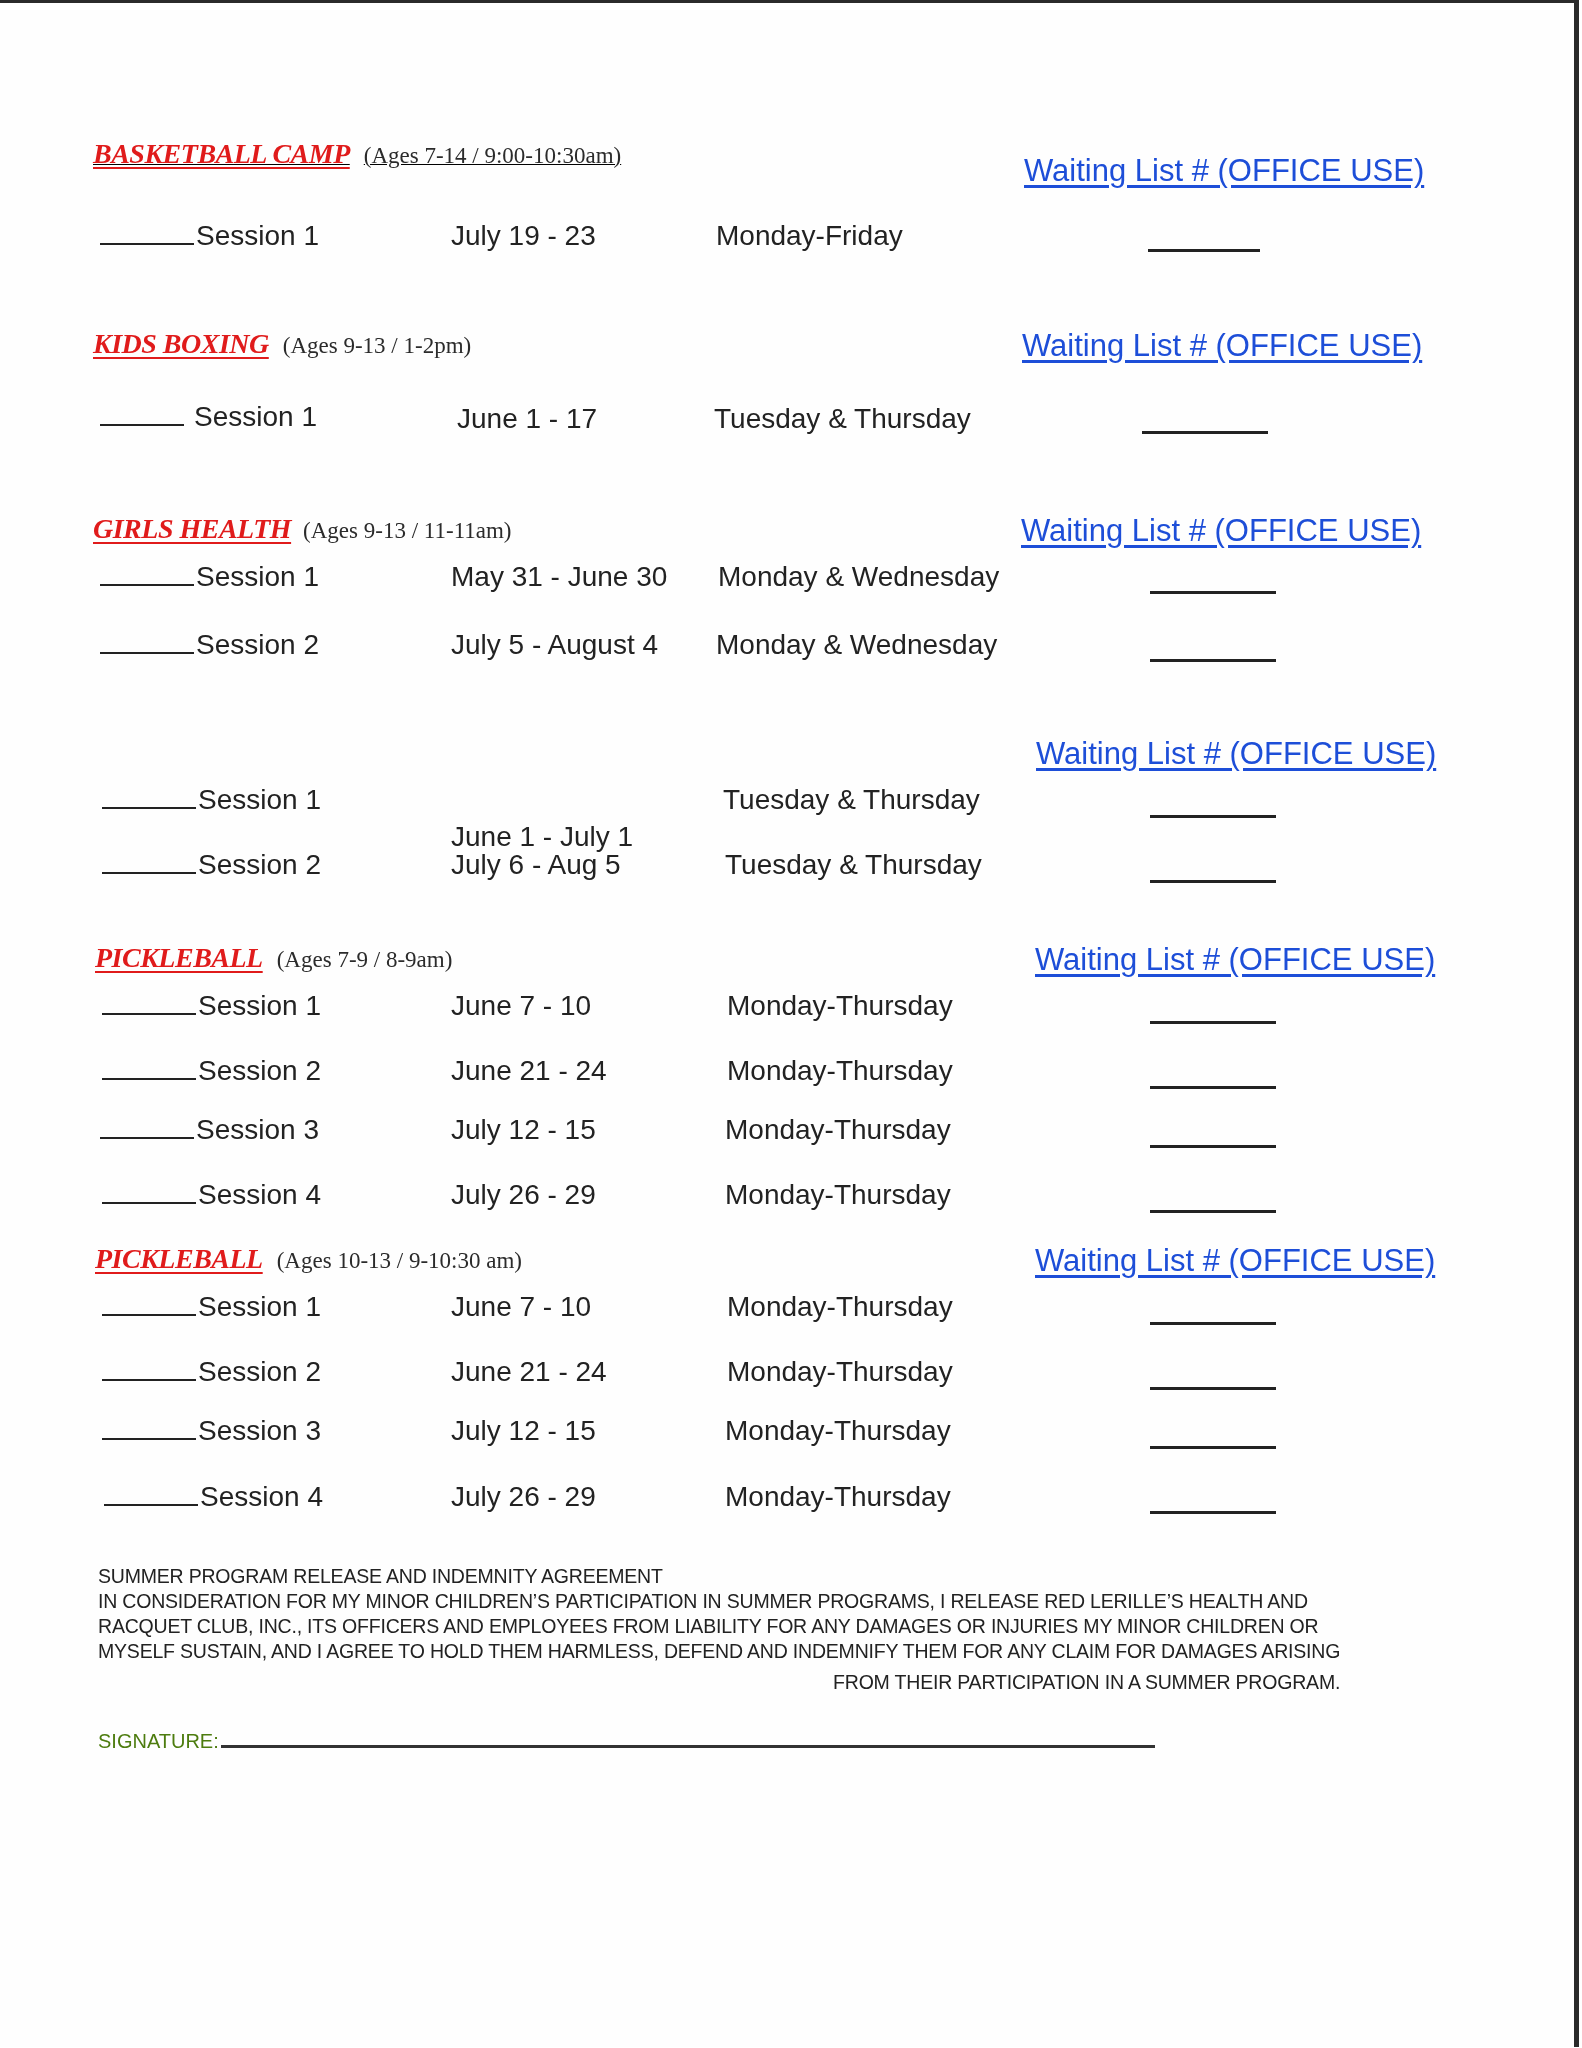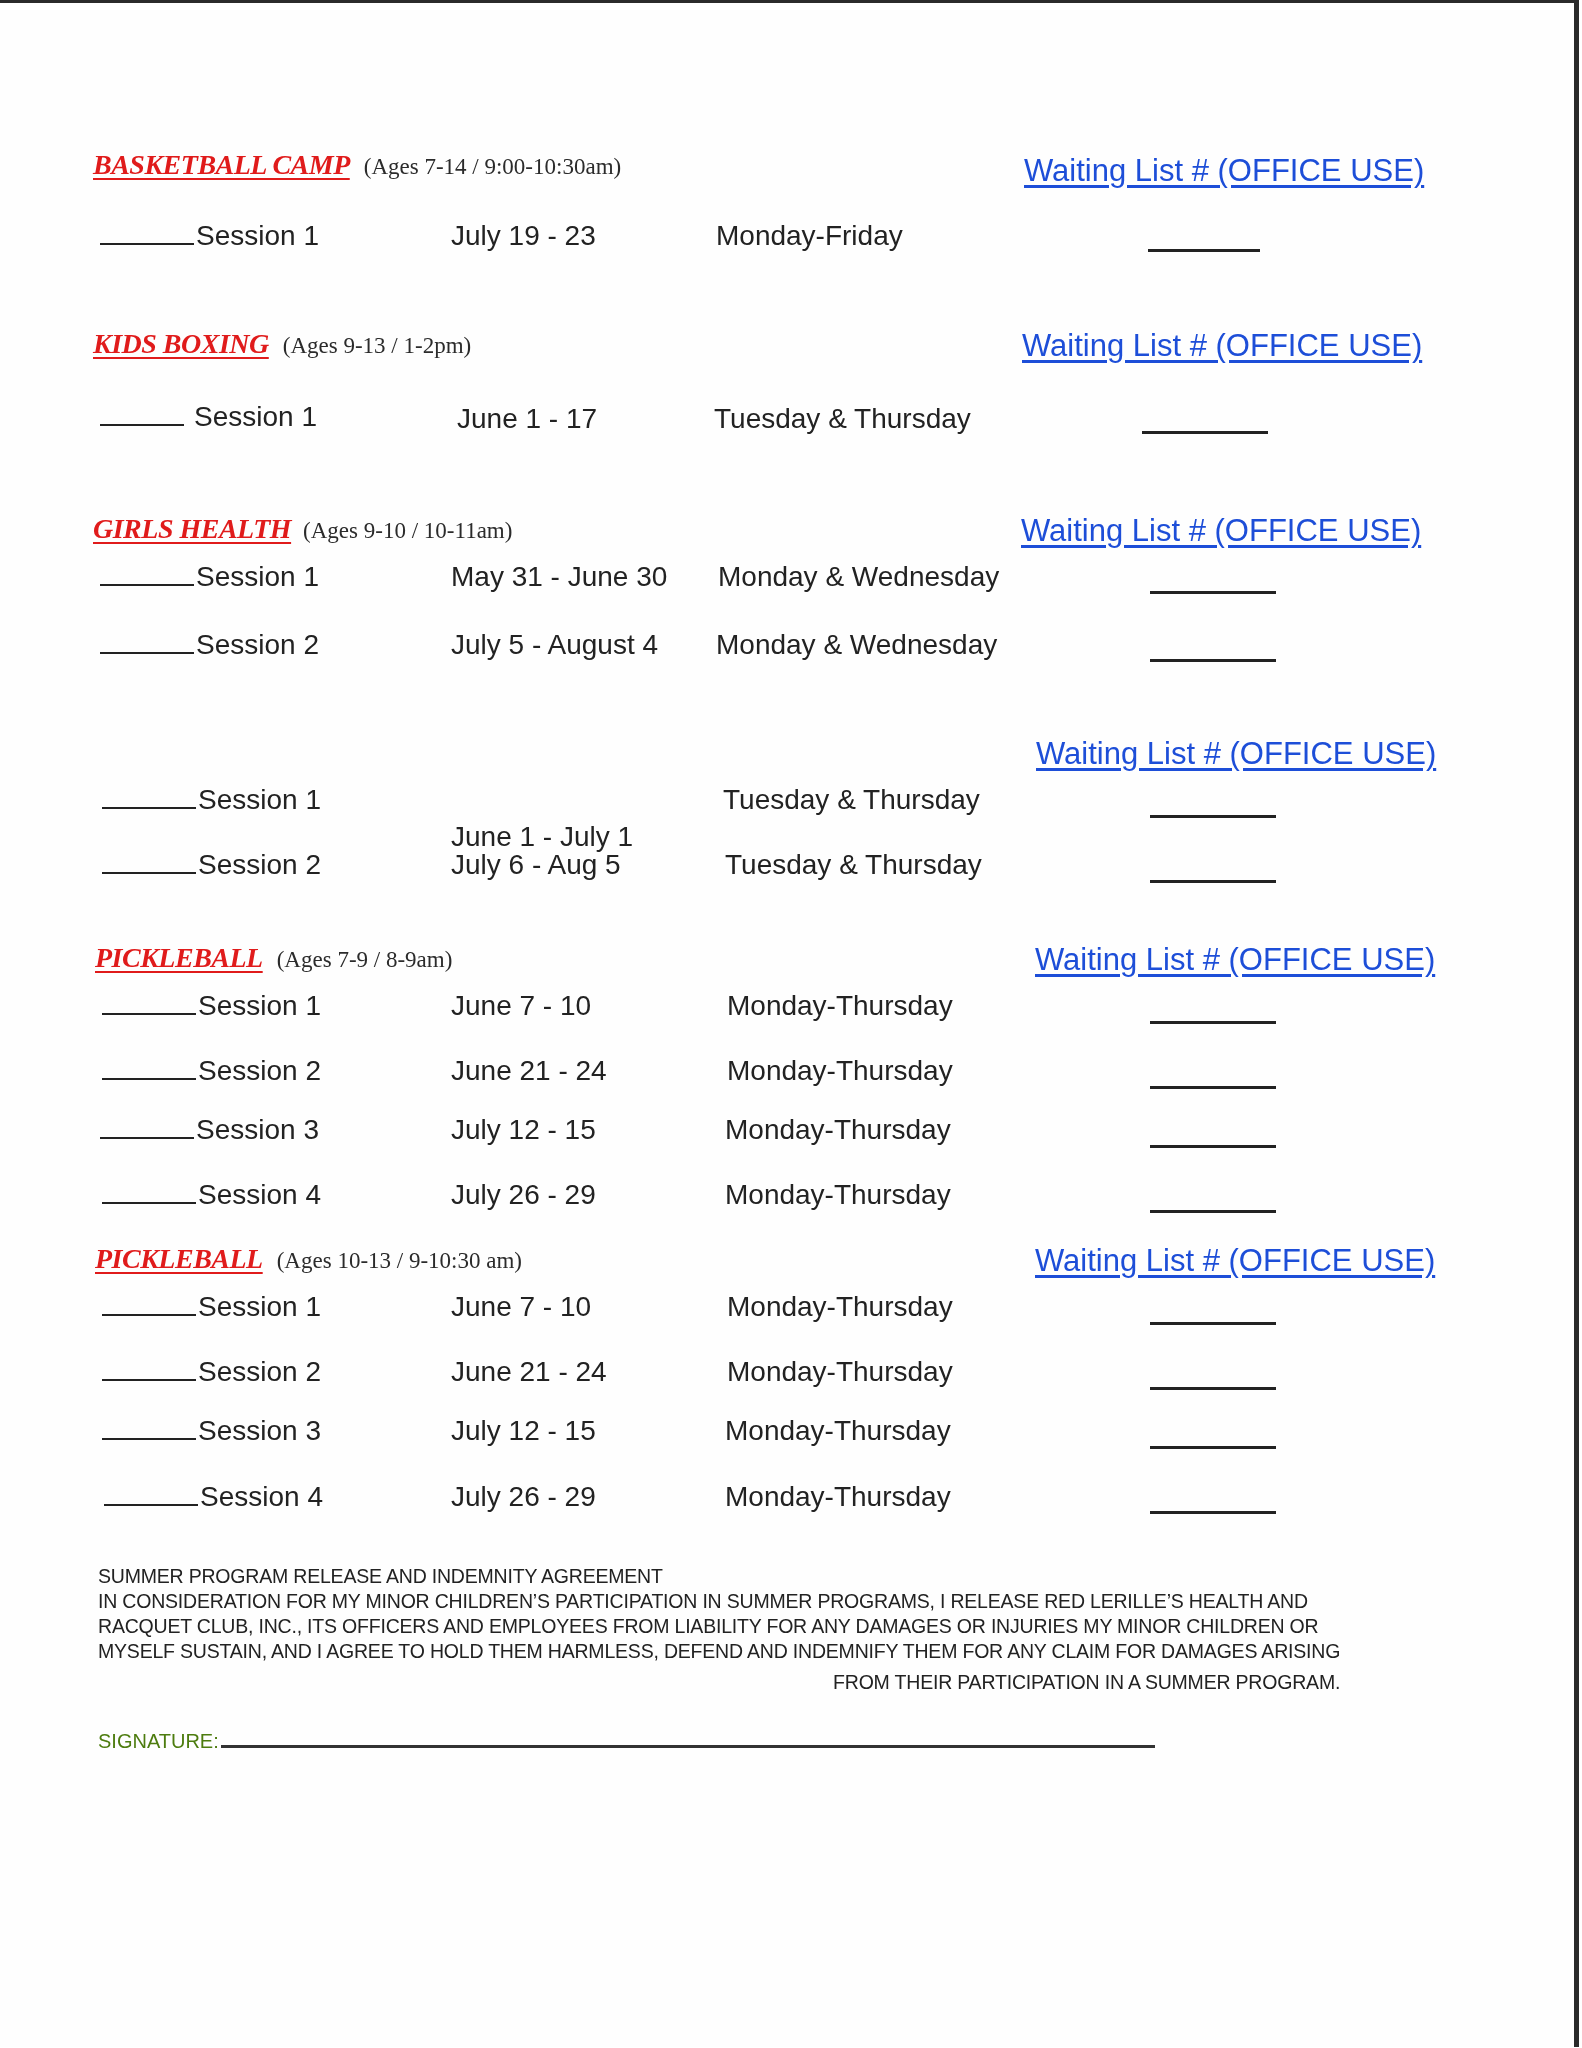--- a/index.html
+++ b/index.html
@@ -27,21 +27,21 @@
   .wl-blank { position:absolute; width:126px; border-bottom:3px solid #222; height:0; }
   .agreement { font-family:"Liberation Sans", sans-serif; font-size:19.5px; color:#222; line-height:25px; letter-spacing:-0.2px; }
   .sig-label { font-family:Liberation Sans, sans-serif; font-size:20px; color:#4d7c0f; }
   .sig-line { display:inline-block; width:934px; border-bottom:3px solid #333; margin-left:2px; vertical-align:baseline; height:20px; }
 </style>
 </head>
 <body>
 
 <div class="page">
 
-  <div class="abs" style="left:93px; top:146px;">
+  <div class="abs" style="left:93px; top:135px;text-decoration:underline;">
     <span class="prog-title">BASKETBALL CAMP</span><span class="prog-sub">(Ages 7-14 / 9:00-10:30am)</span>
   </div>
   <div class="abs wl-head" style="left:1024px; top:150px;">Waiting List # (OFFICE USE)</div>
 
   <div class="abs row-text" style="left:100px; top:217px;">
     <span class="blank blank-left"></span><span>Session 1</span>
   </div>
   <div class="abs row-text" style="left:451px; top:217px;">July 19 - 23</div>
   <div class="abs row-text" style="left:716px; top:217px;">Monday-Friday</div>
   <div class="wl-blank" style="left:1148px; top:246px; width:112px;"></div>
@@ -52,21 +52,21 @@
   <div class="abs wl-head" style="left:1022px; top:325px;">Waiting List # (OFFICE USE)</div>
 
   <div class="abs row-text" style="left:100px; top:398px;">
     <span class="blank blank-left" style="width:84px; margin-right:10px;"></span><span>Session 1</span>
   </div>
   <div class="abs row-text" style="left:457px; top:400px;">June 1 - 17</div>
   <div class="abs row-text" style="left:714px; top:400px;">Tuesday &amp; Thursday</div>
   <div class="wl-blank" style="left:1142px; top:428px;"></div>
 
   <div class="abs" style="left:93px; top:510px;">
-    <span class="prog-title">GIRLS HEALTH</span><span class="prog-sub" style="margin-left:12px;">(Ages 9-10 / 10-11am)</span>
+    <span class="prog-title">GIRLS HEALTH</span><span class="prog-sub" style="margin-left:12px;">(Ages 9-13 / 11-11am)</span>
   </div>
   <div class="abs wl-head" style="left:1021px; top:510px;">Waiting List # (OFFICE USE)</div>
 
   <div class="abs row-text" style="left:100px; top:558px;">
     <span class="blank blank-left"></span><span>Session 1</span>
   </div>
   <div class="abs row-text" style="left:451px; top:558px;">May 31 - June 30</div>
   <div class="abs row-text" style="left:718px; top:558px;">Monday &amp; Wednesday</div>
   <div class="wl-blank" style="left:1150px; top:588px;"></div>
 

